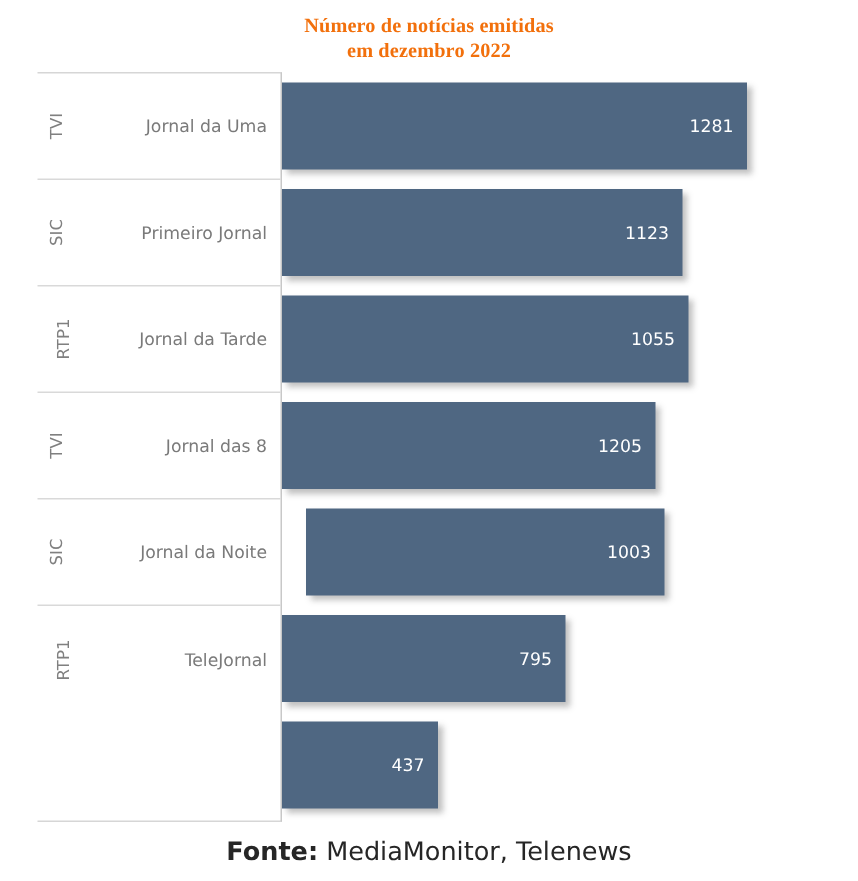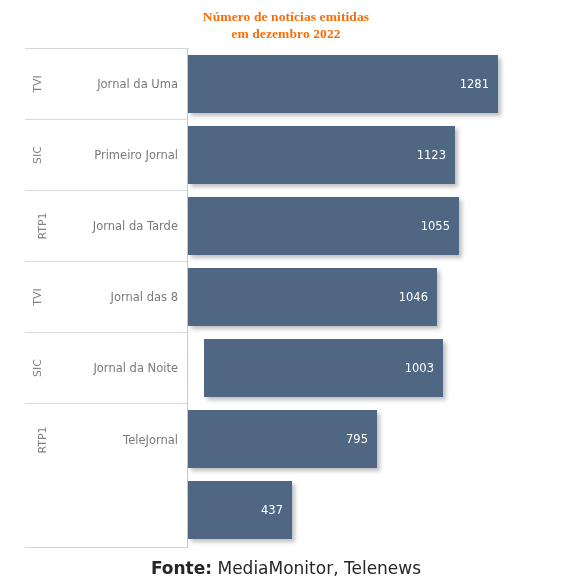--- a/index.html
+++ b/index.html
@@ -186,21 +186,21 @@
           <span class="bar-value">1123</span>
         </div>
       </div>
       <div class="bar-row">
         <div class="bar" style="width: 251px; padding-left: 20px;">
           <span class="bar-value">1055</span>
         </div>
       </div>
       <div class="bar-row">
         <div class="bar" style="width: 249px;">
-          <span class="bar-value">1046</span>
+          <span class="bar-value">1205</span>
         </div>
       </div>
       <div class="bar-row">
         <div class="bar" style="width: 239px; margin-left: 16px;">
           <span class="bar-value">1003</span>
         </div>
       </div>
       <div class="bar-row">
         <div class="bar" style="width: 189px;">
           <span class="bar-value">795</span>

